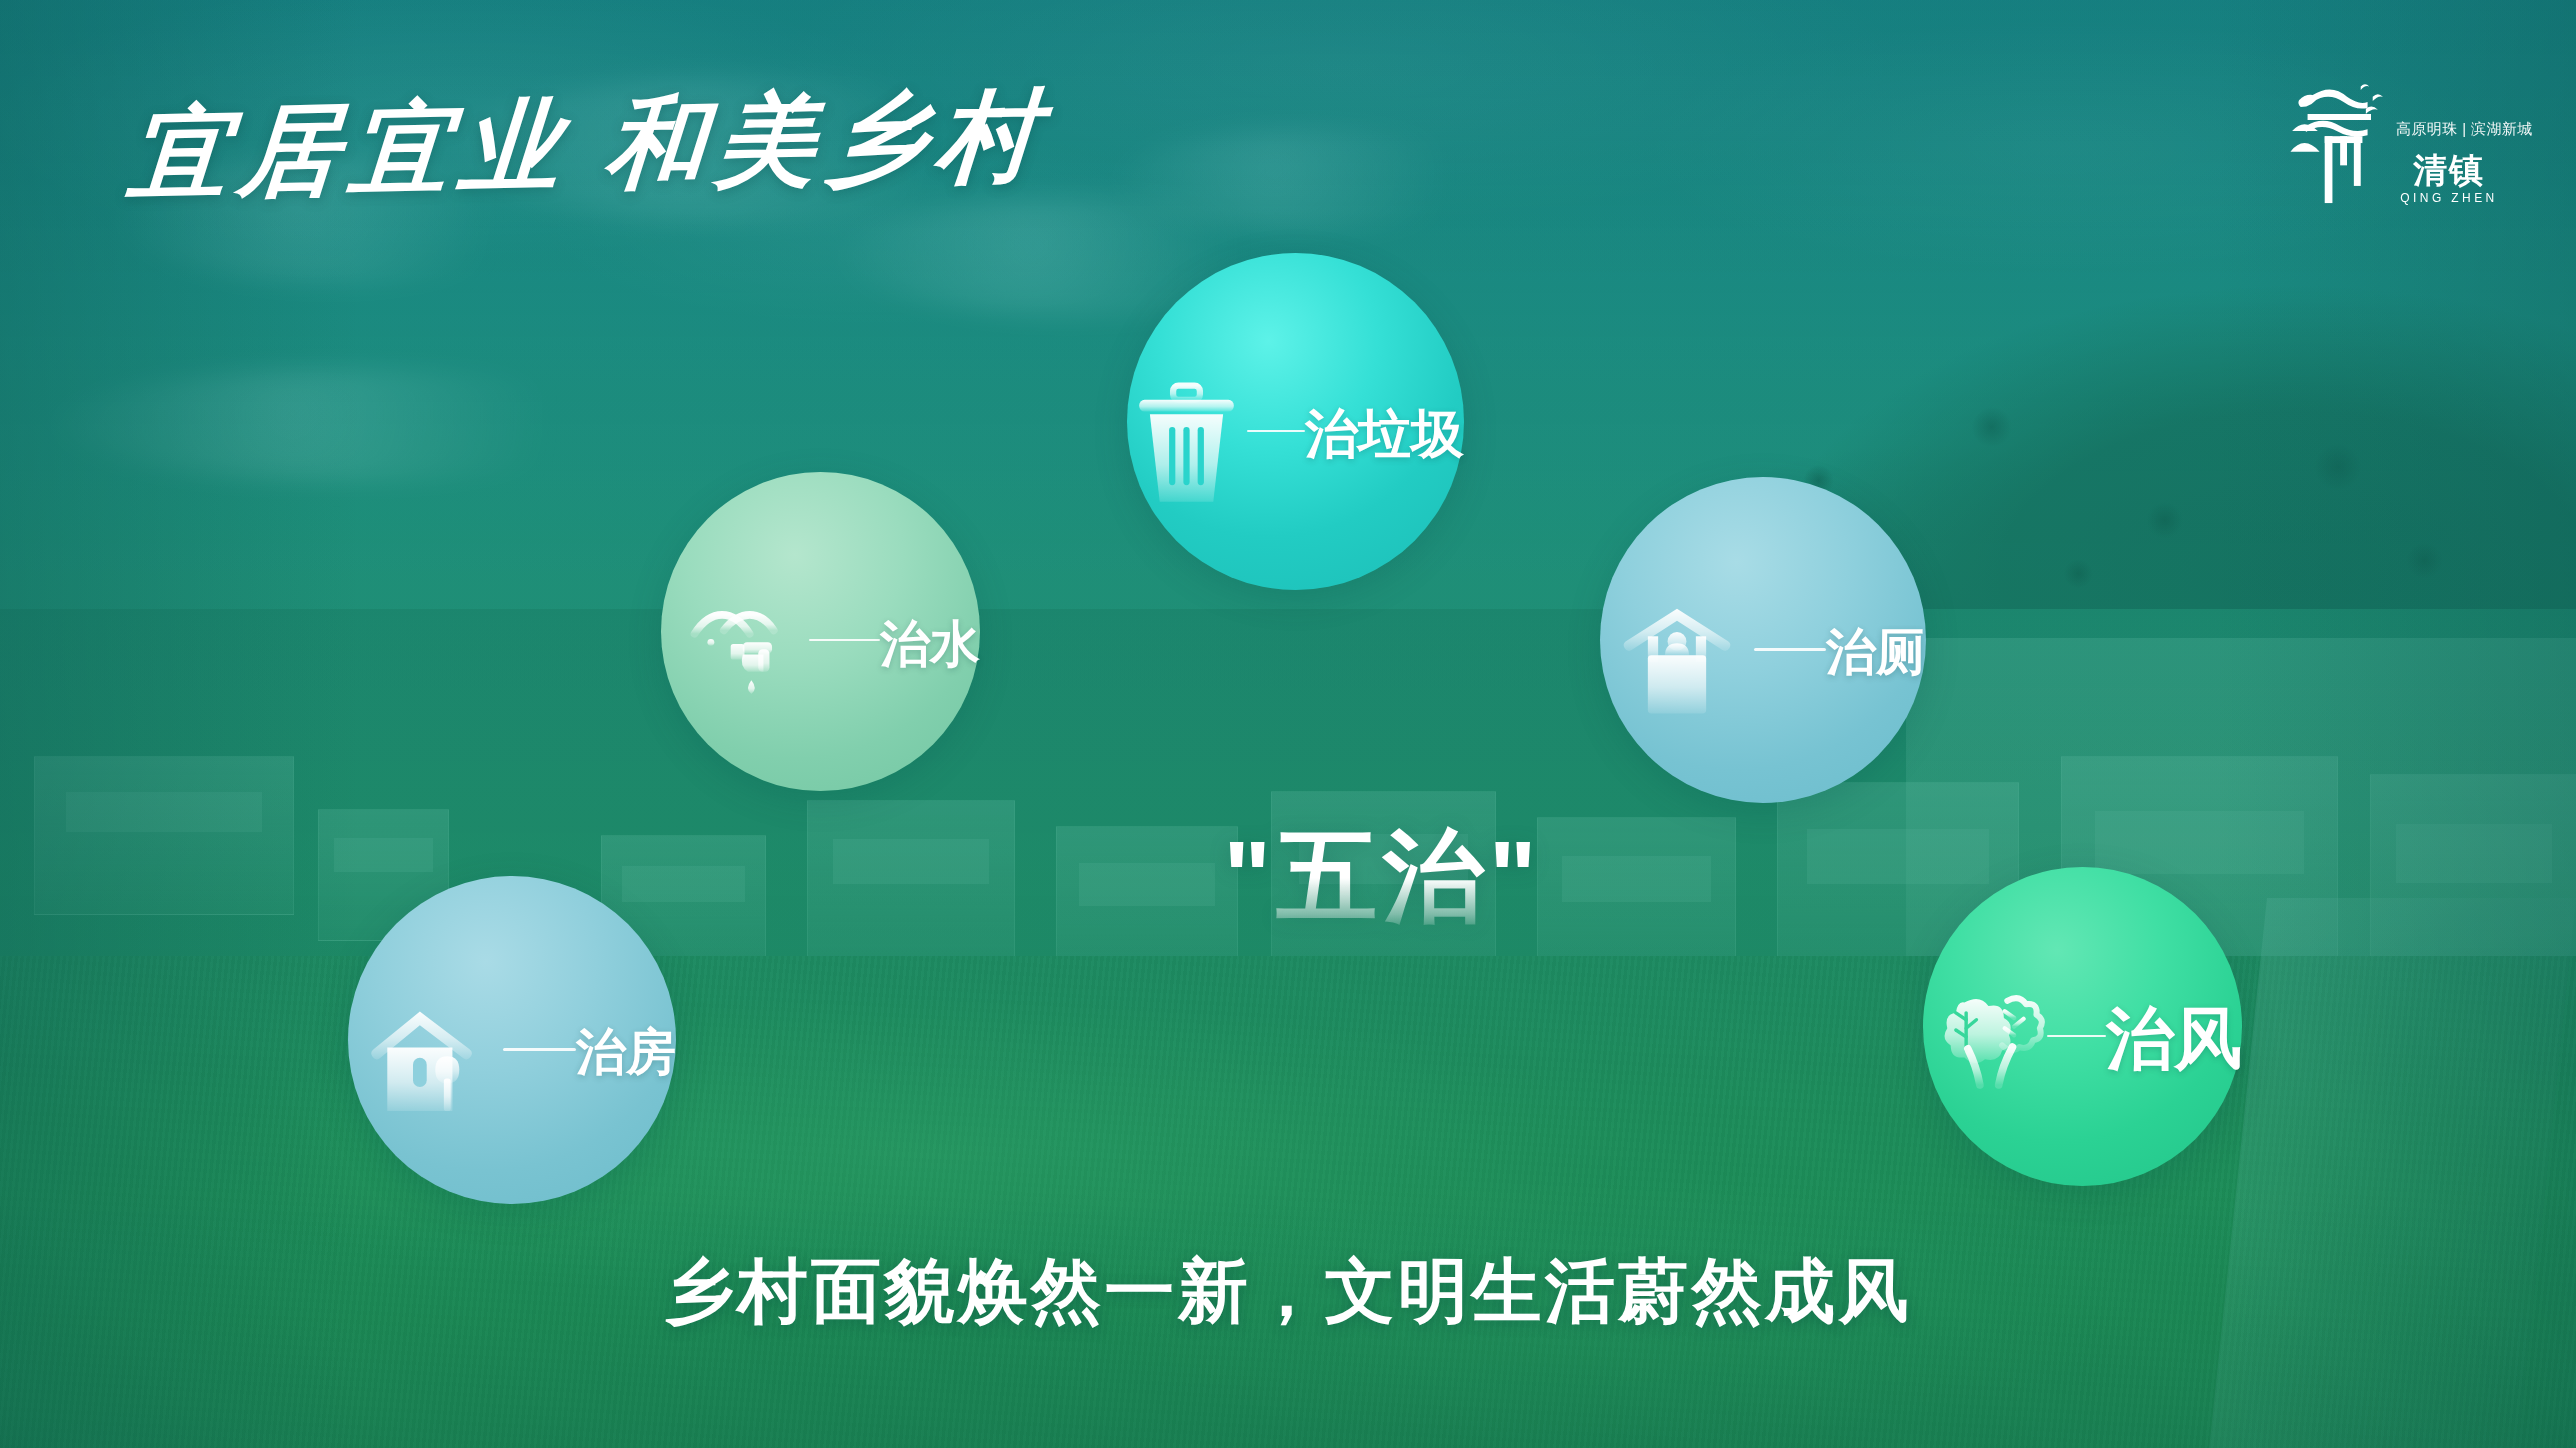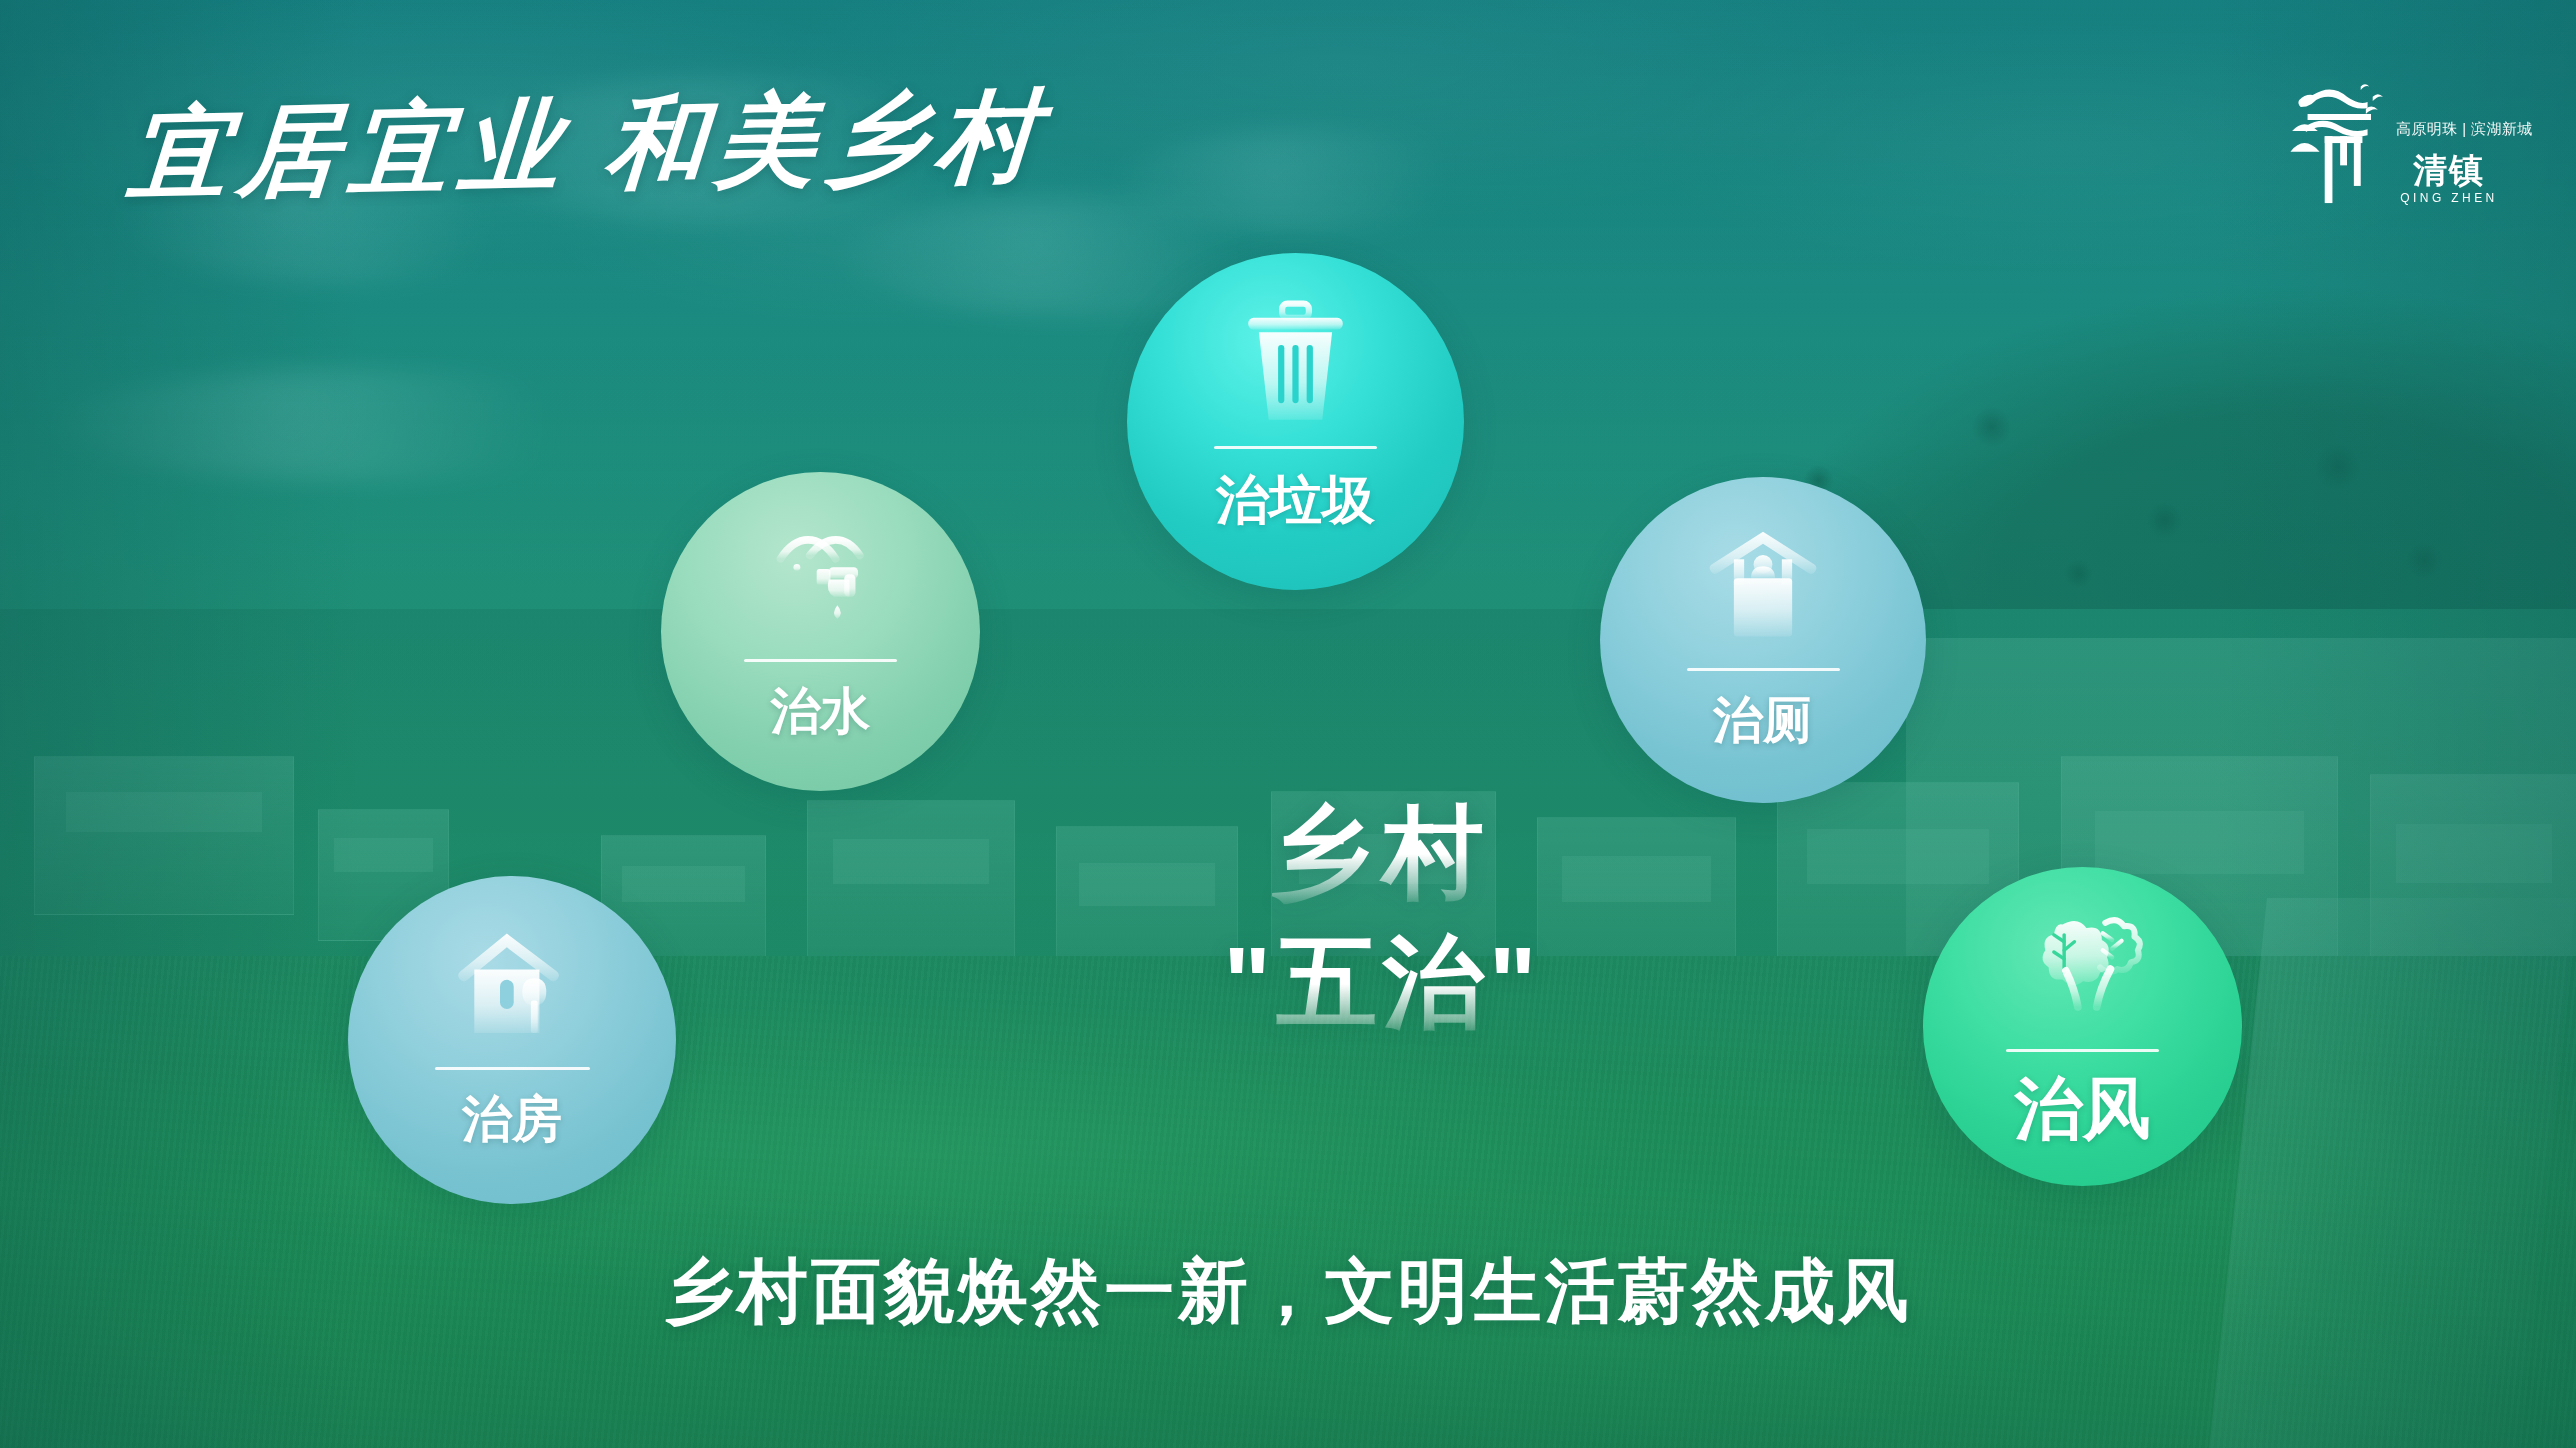--- a/index.html
+++ b/index.html
@@ -157,21 +157,20 @@
   .logo-en {
     font-size: 12px; font-weight:400; color:#ffffff;
     letter-spacing: 3.4px; margin-top: 2.6px;
   }
 
   
   .bubble {
     position: absolute;
     border-radius: 50%;
     display: flex;
-    flex-direction: column;
     align-items: center;
     box-shadow: 0 8.6px 34px rgba(0,70,70,.18);
   }
   .bubble .icon-wrap {
     display: flex; align-items: center; justify-content: center;
     width: 100%;
   }
   .bubble .divider {
     height: 2.6px;
     background: rgba(255,255,255,.9);
@@ -455,20 +454,19 @@
 
         <path d="M50 66 q10 20 14 42" stroke="url(#gwind)" stroke-width="9" fill="none" stroke-linecap="round"></path>
         <path d="M102 64 q-12 22 -16 44" stroke="url(#gwind)" stroke-width="9" fill="none" stroke-linecap="round"></path>
       </svg>
     </div>
     <div class="divider"></div>
     <div class="b-label">治风</div>
   </div>
 
   <div class="center-block">
-    <div class="center-line center-top">乡村</div>
     <div class="center-line center-bot">"五治"</div>
   </div>
 
   <div class="footer">乡村面貌焕然一新，文明生活蔚然成风</div>
 
 </div>
 
 
 </body></html>

